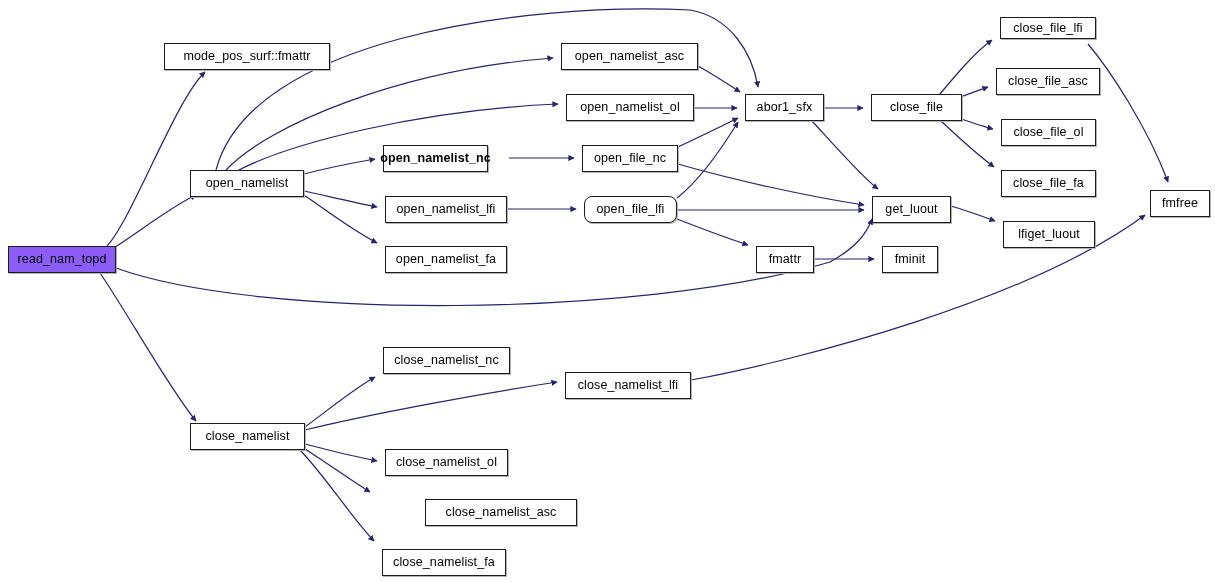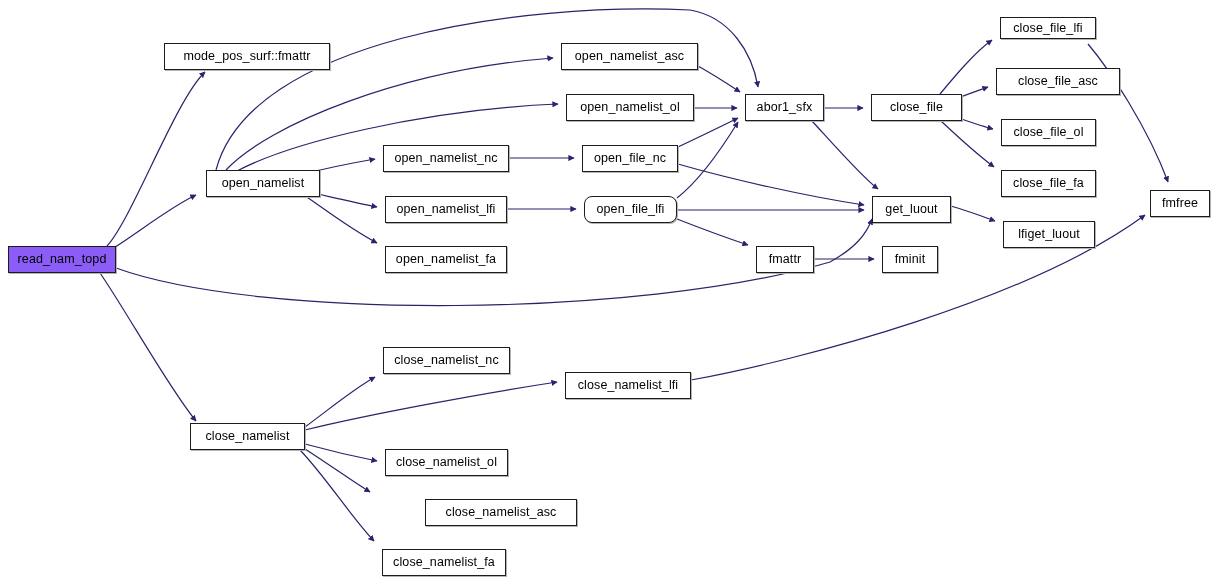--- a/index.html
+++ b/index.html
@@ -92,30 +92,30 @@
         <path d="M 691,380 C 800,360 1030,300 1145,215" fill="none" stroke="#27246b" stroke-width="1.2" marker-end="url(#arrowhead)"></path>
       </g>
   </svg>
   <div id="nodes-layer">
       <div class="node root" style="left: 8px; top: 246px; width: 108px; height: 27px;">
         <span class="node-label">read_nam_topd</span>
       </div>
       <div class="node" style="left: 164px; top: 43px; width: 166px; height: 27px;">
         <span class="node-label">mode_pos_surf::fmattr</span>
       </div>
-      <div class="node" style="left: 190px; top: 170px; width: 114px; height: 27px; margin-left: 16px;">
+      <div class="node" style="left: 190px; top: 170px; width: 114px; height: 27px;">
         <span class="node-label">open_namelist</span>
       </div>
       <div class="node" style="left: 561px; top: 43px; width: 137px; height: 27px;">
         <span class="node-label">open_namelist_asc</span>
       </div>
       <div class="node" style="left: 566px; top: 94px; width: 128px; height: 27px;">
         <span class="node-label">open_namelist_ol</span>
       </div>
-      <div class="node" style="left: 383px; top: 145px; width: 126px; height: 27px;">
+      <div class="node" style="left: 383px; top: 145px; width: 105px; height: 27px; font-weight: bold;">
         <span class="node-label">open_namelist_nc</span>
       </div>
       <div class="node" style="left: 385px; top: 196px; width: 122px; height: 27px;">
         <span class="node-label">open_namelist_lfi</span>
       </div>
       <div class="node" style="left: 385px; top: 246px; width: 122px; height: 27px;">
         <span class="node-label">open_namelist_fa</span>
       </div>
       <div class="node" style="left: 582px; top: 145px; width: 96px; height: 27px;">
         <span class="node-label">open_file_nc</span>
@@ -134,21 +134,21 @@
       </div>
       <div class="node" style="left: 872px; top: 196px; width: 79px; height: 27px;">
         <span class="node-label">get_luout</span>
       </div>
       <div class="node" style="left: 882px; top: 246px; width: 56px; height: 27px;">
         <span class="node-label">fminit</span>
       </div>
       <div class="node" style="left: 1000px; top: 17px; width: 96px; height: 22px;">
         <span class="node-label">close_file_lfi</span>
       </div>
-      <div class="node" style="left: 996px; top: 68px; width: 124px; height: 27px;">
+      <div class="node" style="left: 996px; top: 68px; width: 104px; height: 27px;">
         <span class="node-label">close_file_asc</span>
       </div>
       <div class="node" style="left: 1001px; top: 119px; width: 95px; height: 27px;">
         <span class="node-label">close_file_ol</span>
       </div>
       <div class="node" style="left: 1001px; top: 170px; width: 95px; height: 27px;">
         <span class="node-label">close_file_fa</span>
       </div>
       <div class="node" style="left: 1003px; top: 221px; width: 92px; height: 27px;">
         <span class="node-label">lfiget_luout</span>

